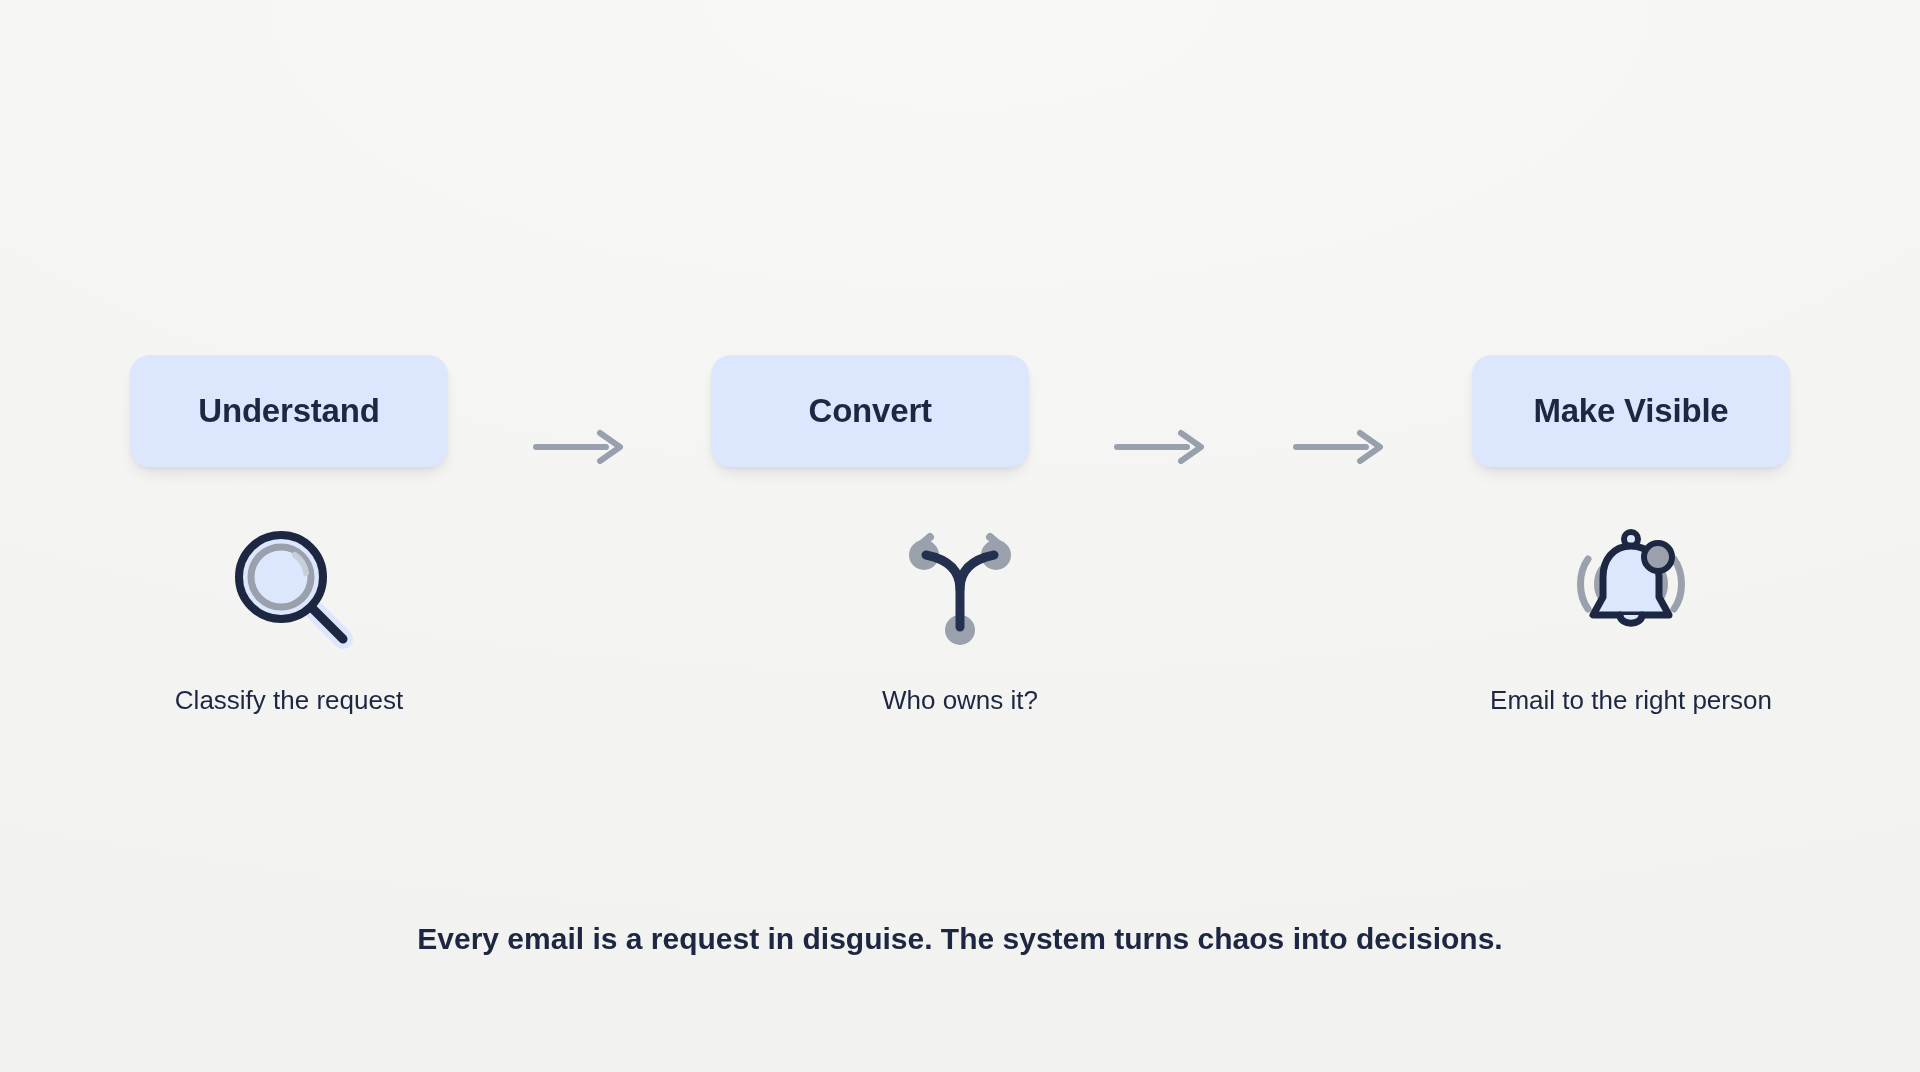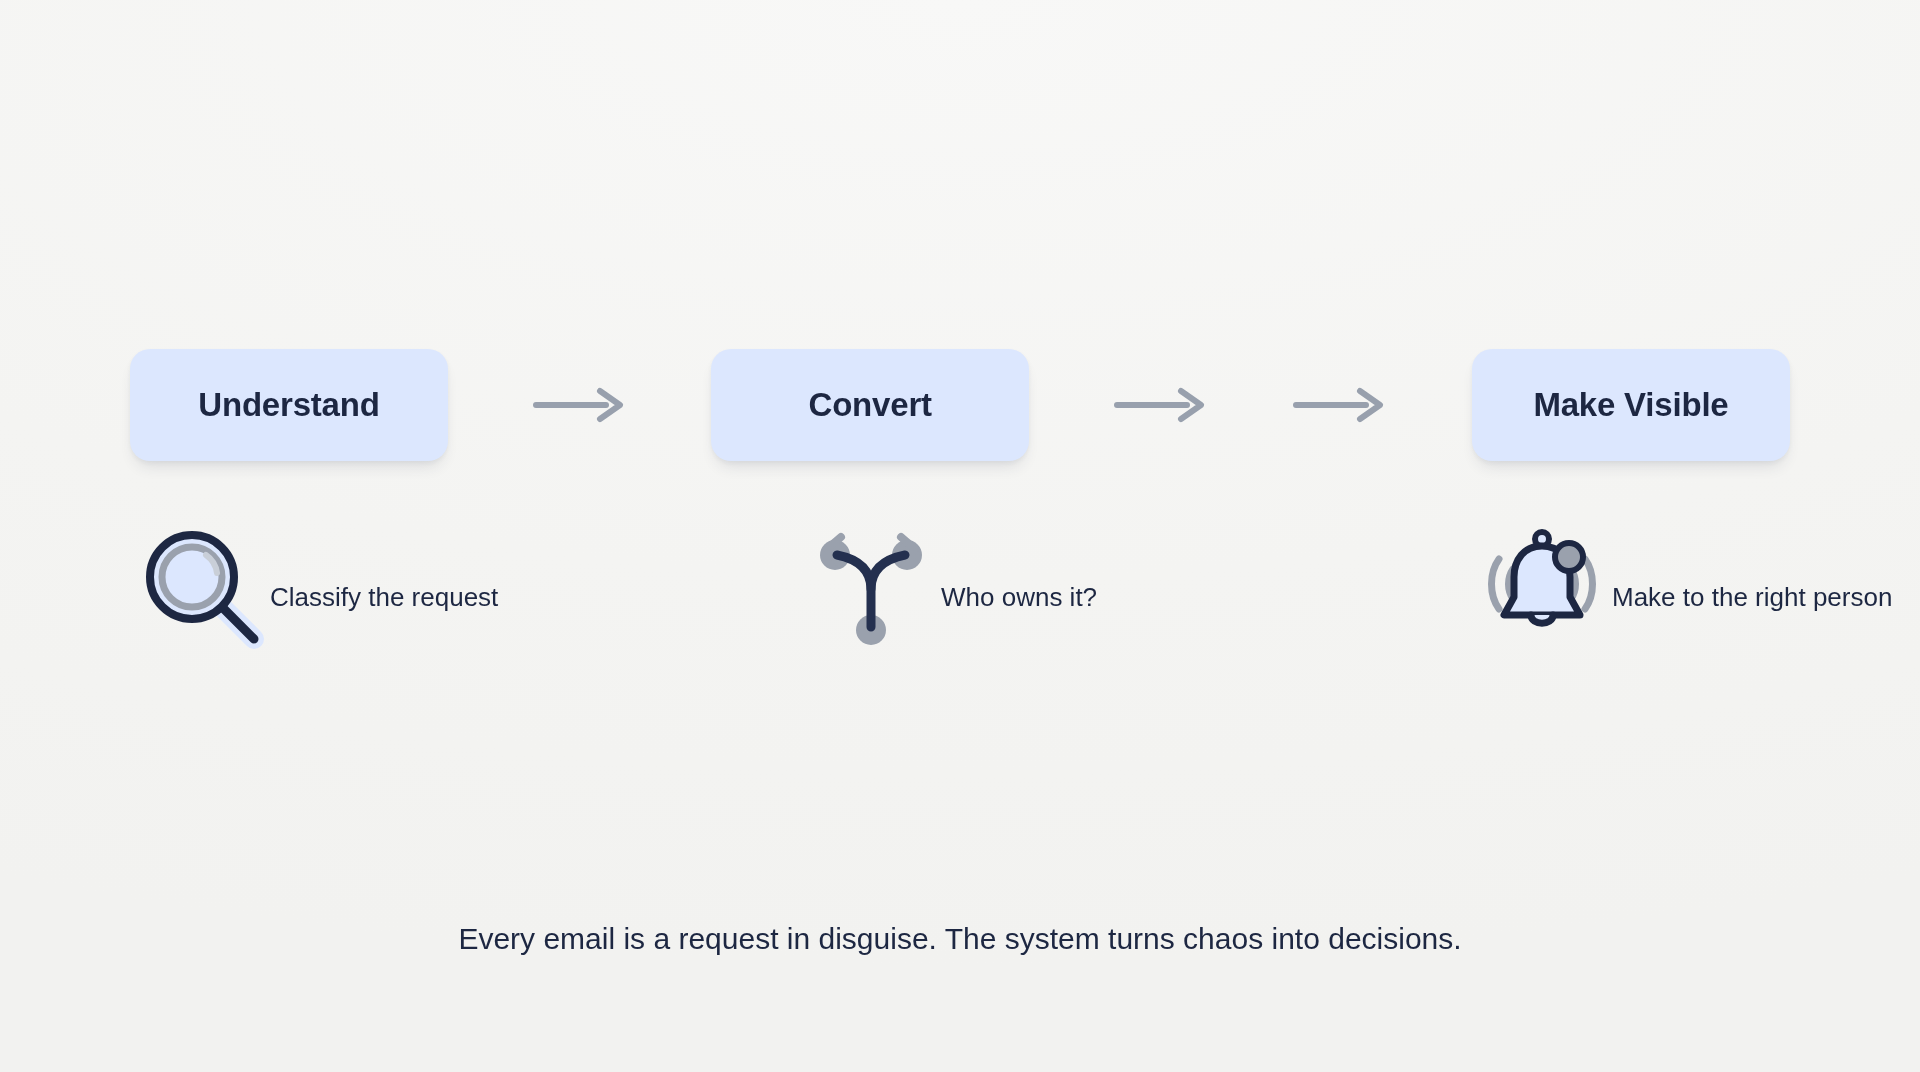--- a/index.html
+++ b/index.html
@@ -40,21 +40,21 @@
   }
 
   
   .pipeline {
     position: absolute;
     top: 342px;
     left: 130px;
     width: 1660px;
     height: 125px;
     display: flex;
-    align-items: center;
+    align-items: flex-end;
     justify-content: space-between;
   }
   .stage-box {
     width: 318px;
     height: 112px;
     background: #dce7fe;
     border-radius: 20px;
     display: flex;
     align-items: center;
     justify-content: center;
@@ -84,21 +84,21 @@
     position: absolute;
     top: 510px;
     left: 130px;
     width: 1660px;
     display: flex;
     justify-content: space-between;
   }
   .stage-col {
     width: 318px;
     display: flex;
-    flex-direction: row;
+    flex-direction: column;
     align-items: center;
   }
   .stage-icon {
     height: 150px;
     display: flex;
     align-items: center;
     justify-content: center;
   }
   .stage-icon svg { display: block; }
   .stage-caption {
@@ -113,21 +113,21 @@
   
   .footer {
     position: absolute;
     top: 920px;
     left: 0;
     width: 1920px;
     text-align: center;
     font-size: 30px;
     line-height: 38px;
     color: #1d2742;
-    font-weight: 400;
+    font-weight: 700;
     white-space: nowrap;
   }
 </style>
 </head>
 <body>
 
 <div class="page">
 
 
   <div class="pipeline">
@@ -226,20 +226,20 @@
                    L 108 100
                    L 98 82
                    L 98 62
                    C 98 45 88 31 70 31 Z" fill="#dce7fe" stroke="#1d2742" stroke-width="7" stroke-linejoin="round"></path>
 
           <path d="M 59 100 C 59 111 81 111 81 100" fill="#dce7fe" stroke="#1d2742" stroke-width="7" stroke-linejoin="round" stroke-linecap="round"></path>
 
           <circle cx="97" cy="42" r="14" fill="#9aa1ad" stroke="#1d2742" stroke-width="6"></circle>
         </svg>
       </div>
-      <div class="stage-caption">Make to the right person</div>
+      <div class="stage-caption">Email to the right person</div>
     </div>
 
   </div>
 
   <div class="footer">Every email is a request in disguise. The system turns chaos into decisions.</div>
 
 </div>
 
 </body></html>

